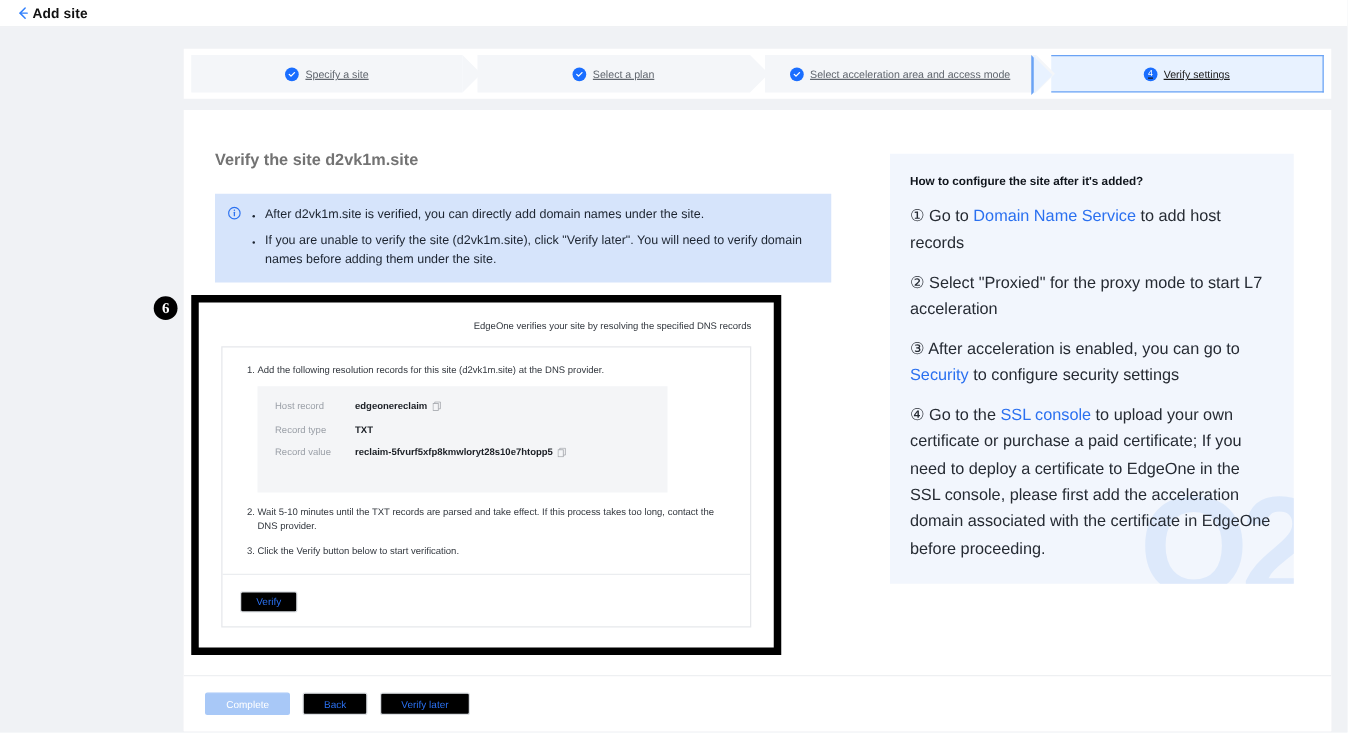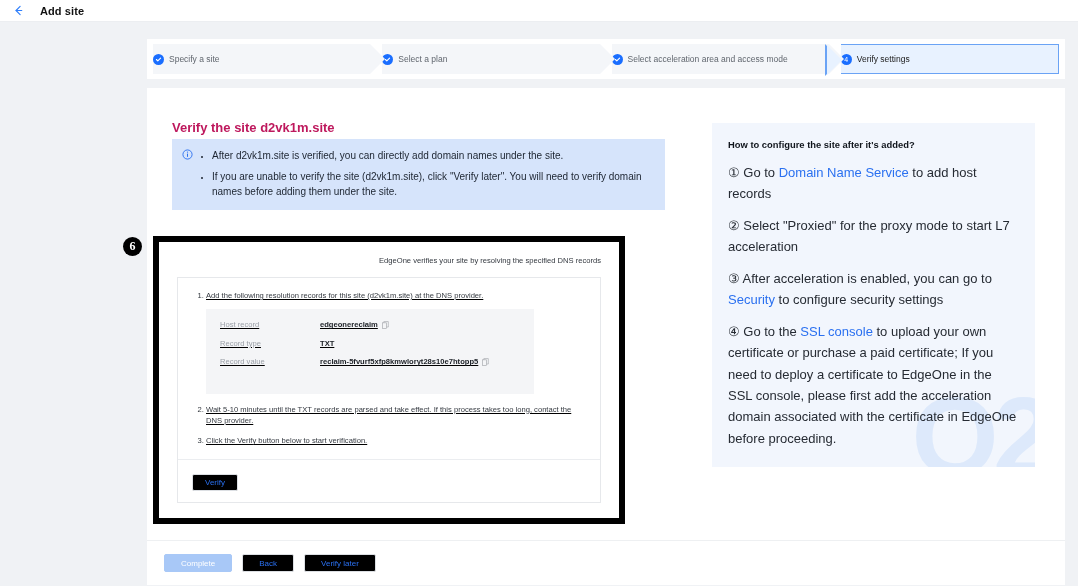--- a/index.html
+++ b/index.html
@@ -24,21 +24,20 @@
   }
   .back-arrow {
     width:16px; height:16px;
     display:flex; align-items:center; justify-content:center;
     color:#2f7ffc;
     font-size:13px;
     line-height:1;
     cursor:pointer;
   }
   .topbar-title {
-    margin-left:14px;
     font-size:11px;
     font-weight:bold;
     color:#111;
     letter-spacing:.1px;
   }
 
   
   .canvas {
     position:absolute;
     left:0; top:22px;
@@ -56,23 +55,25 @@
     align-items:center;
     padding:5px 6px;
   }
   .step {
     position:relative;
     flex:1;
     height:30px;
     background:#f4f6f9;
     display:flex;
     align-items:center;
+    justify-content:center;
     font-size:8.5px;
     color:#60666e;
     margin-right:12px;
+    text-decoration:underline;
   }
   .step:last-child { margin-right:0; }
   .step::after {
     content:"";
     position:absolute;
     right:-15px; top:0;
     width:0; height:0;
     border-top:15px solid transparent;
     border-bottom:15px solid transparent;
     border-left:15px solid #f4f6f9;
@@ -129,22 +130,22 @@
   }
 
   .content-left {
     position:absolute;
     left:25px; top:32px;
     width:493px;
   }
   .page-title {
     font-size:13px;
     font-weight:bold;
-    color:#be185d;
-    margin:0 0 4px 0;
+    color:#737373;
+    margin:0 0 20px 0;
   }
 
   
   .info-box {
     background:#d6e4fb;
     padding:9px 10px 10px 10px;
     display:flex;
     gap:8px;
     width:493px;
   }
@@ -225,21 +226,20 @@
     color:#33383f;
     padding:14px 18px 0 18px;
     text-align:right;
   }
 
   
   .inner-panel {
     margin:12px 18px 0 18px;
     border:1px solid #e6e8eb;
     background:#fff;
-    text-decoration:underline;
   }
   .steps-ol {
     margin:0;
     padding:12px 14px 10px 28px;
     font-size:7.6px;
     line-height:1.5;
     color:#33383f;
   }
   .steps-ol > li { margin-bottom:9px; }
   .steps-ol > li:last-child { margin-bottom:2px; }
@@ -248,21 +248,20 @@
     background:#f4f5f7;
     margin:8px 0 10px 0;
     padding:10px 14px 10px 14px;
     width:328px;
   }
   .record-row {
     display:flex;
     align-items:center;
     margin-bottom:7px;
     font-size:7.6px;
-    gap:36px;
   }
   .record-row:last-child { margin-bottom:16px; }
   .record-key {
     width:64px;
     color:#9ba0a8;
     flex:0 0 auto;
   }
   .record-val {
     color:#1b1f25;
     font-weight:bold;

